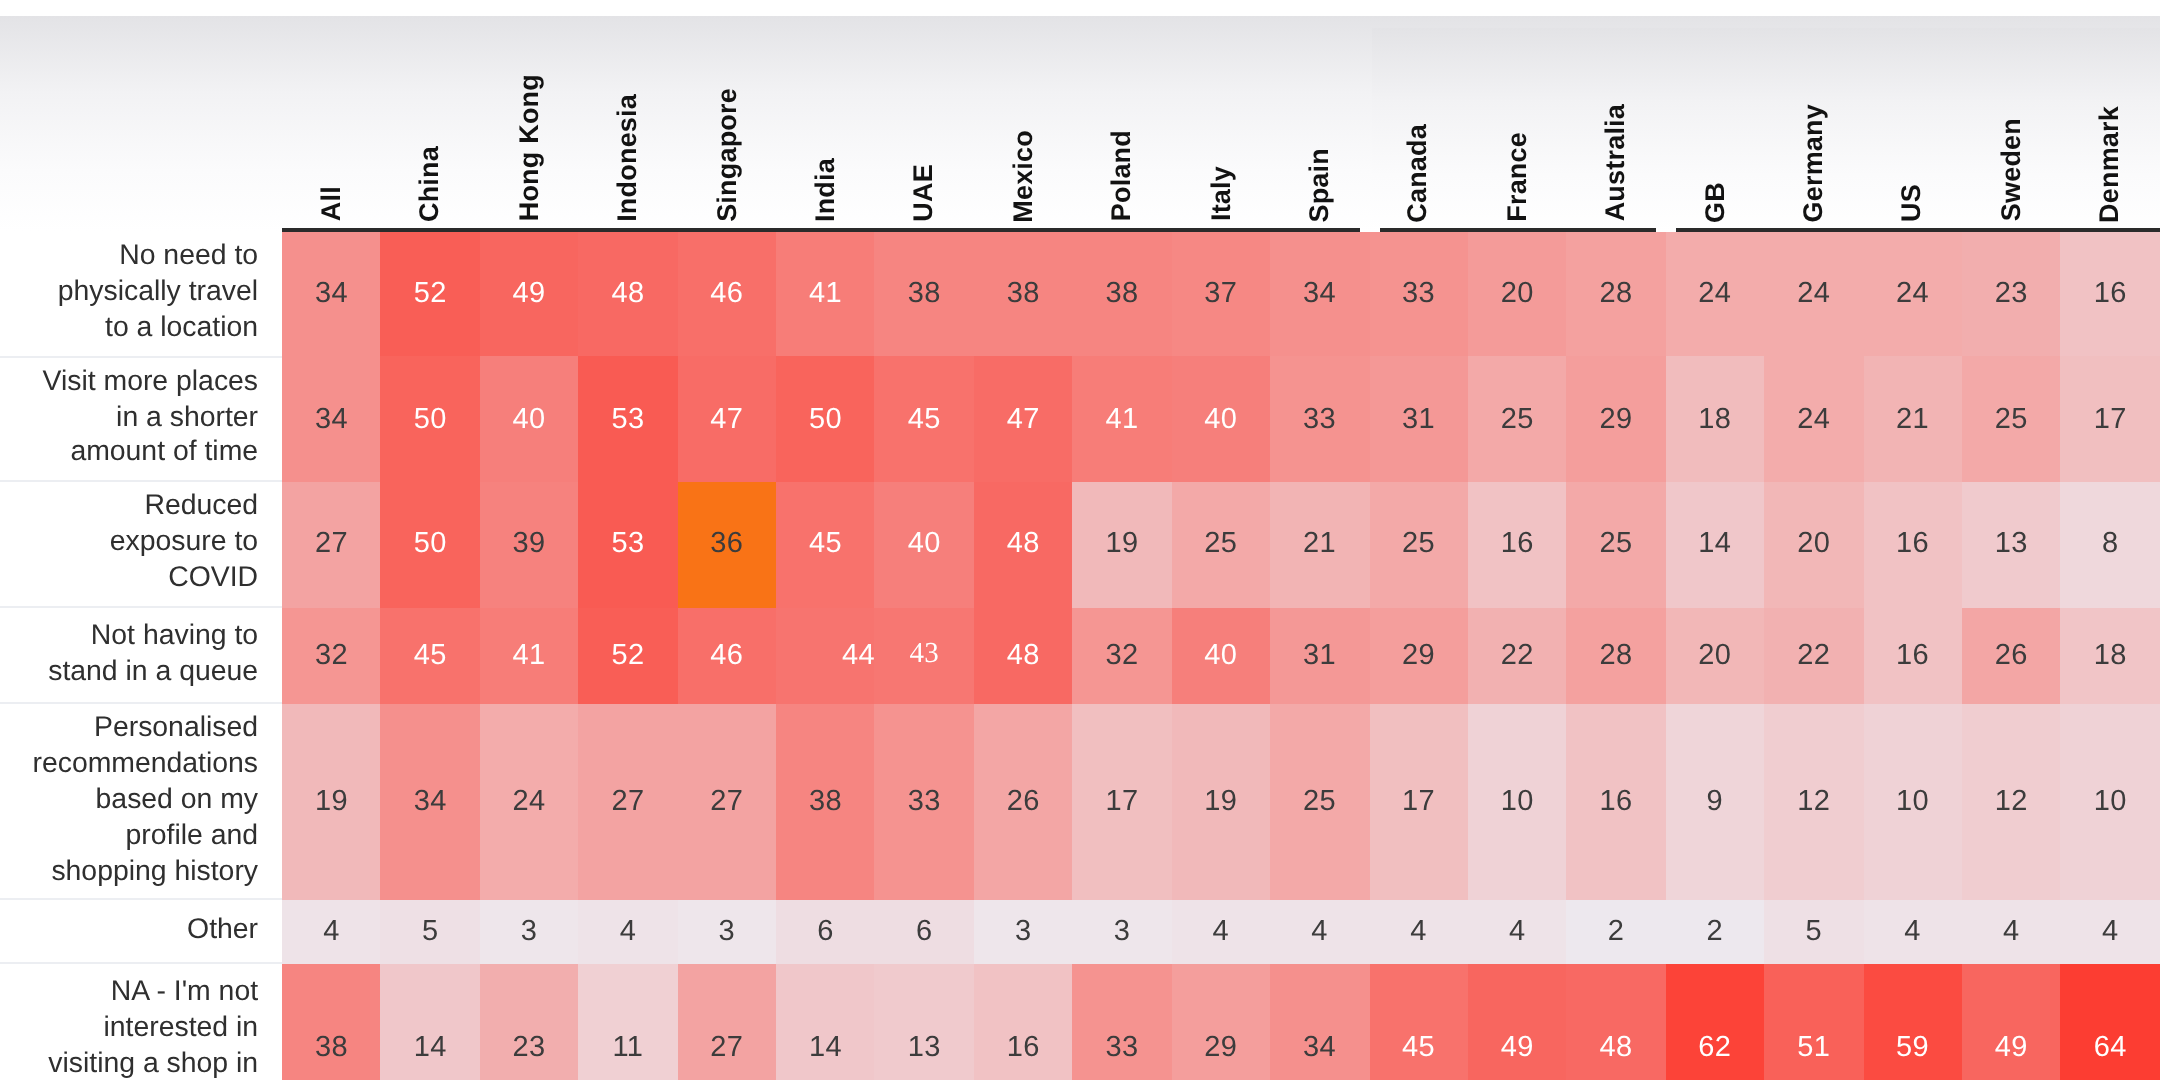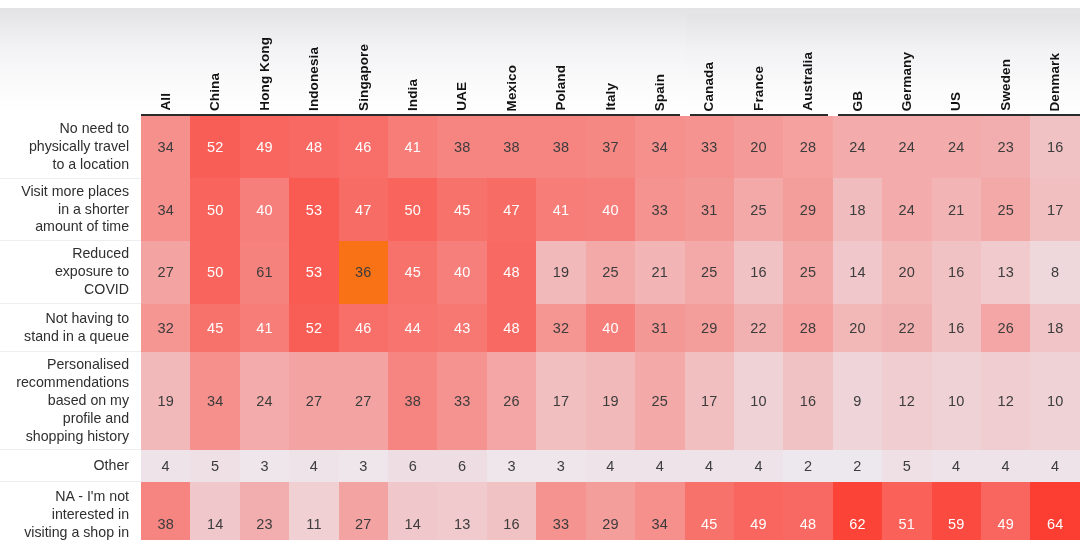--- a/index.html
+++ b/index.html
@@ -227,21 +227,21 @@
           <td class="val" style="background: rgb(241, 188, 189);">18</td>
           <td class="val" style="background: rgb(243, 172, 171);">24</td>
           <td class="val" style="background: rgb(242, 180, 180);">21</td>
           <td class="val" style="background: rgb(243, 169, 168);">25</td>
           <td class="val" style="background: rgb(241, 191, 192);">17</td>
         </tr>
         <tr class="r2" style="height: 60px;">
           <th class="rowlabel">Reduced<br>exposure to<br>COVID</th>
           <td class="val" style="background: rgb(243, 163, 162);">27</td>
           <td class="val lightTxt" style="background: rgb(249, 100, 92);">50</td>
-          <td class="val" style="background: rgb(246, 130, 126);">61</td>
+          <td class="val" style="background: rgb(246, 130, 126);">39</td>
           <td class="val lightTxt" style="background: rgb(249, 91, 83);">53</td>
           <td class="val" style="background: #f97316;">36</td>
           <td class="val lightTxt" style="background: rgb(248, 114, 108);">45</td>
           <td class="val lightTxt" style="background: rgb(246, 127, 123);">40</td>
           <td class="val lightTxt" style="background: rgb(248, 105, 99);">48</td>
           <td class="val" style="background: rgb(241, 185, 186);">19</td>
           <td class="val" style="background: rgb(243, 169, 168);">25</td>
           <td class="val" style="background: rgb(242, 180, 180);">21</td>
           <td class="val" style="background: rgb(243, 169, 168);">25</td>
           <td class="val" style="background: rgb(241, 194, 196);">16</td>
@@ -252,22 +252,22 @@
           <td class="val" style="background: rgb(240, 202, 205);">13</td>
           <td class="val" style="background: rgb(239, 216, 220);">8</td>
         </tr>
         <tr class="r3" style="height: 48px;">
           <th class="rowlabel">Not having to<br>stand in a queue</th>
           <td class="val" style="background: rgb(245, 150, 147);">32</td>
           <td class="val lightTxt" style="background: rgb(248, 114, 108);">45</td>
           <td class="val lightTxt" style="background: rgb(247, 125, 120);">41</td>
           <td class="val lightTxt" style="background: rgb(249, 94, 86);">52</td>
           <td class="val lightTxt" style="background: rgb(248, 111, 105);">46</td>
-          <td class="val lightTxt" style="background: rgb(247, 116, 111);">44</td>
-          <td class="val lightTxt" style="background: rgb(247, 119, 114);">43</td>
+          <td class="val lightTxt" style="background: rgb(247, 116, 111); text-align: right;">44</td>
+          <td class="val lightTxt" style="background: rgb(247, 119, 114); font-family: Liberation Serif, serif;">43</td>
           <td class="val lightTxt" style="background: rgb(248, 105, 99);">48</td>
           <td class="val" style="background: rgb(245, 150, 147);">32</td>
           <td class="val lightTxt" style="background: rgb(246, 127, 123);">40</td>
           <td class="val" style="background: rgb(244, 152, 150);">31</td>
           <td class="val" style="background: rgb(244, 158, 156);">29</td>
           <td class="val" style="background: rgb(242, 177, 177);">22</td>
           <td class="val" style="background: rgb(244, 161, 159);">28</td>
           <td class="val" style="background: rgb(242, 183, 183);">20</td>
           <td class="val" style="background: rgb(242, 177, 177);">22</td>
           <td class="val" style="background: rgb(241, 194, 196);">16</td>

